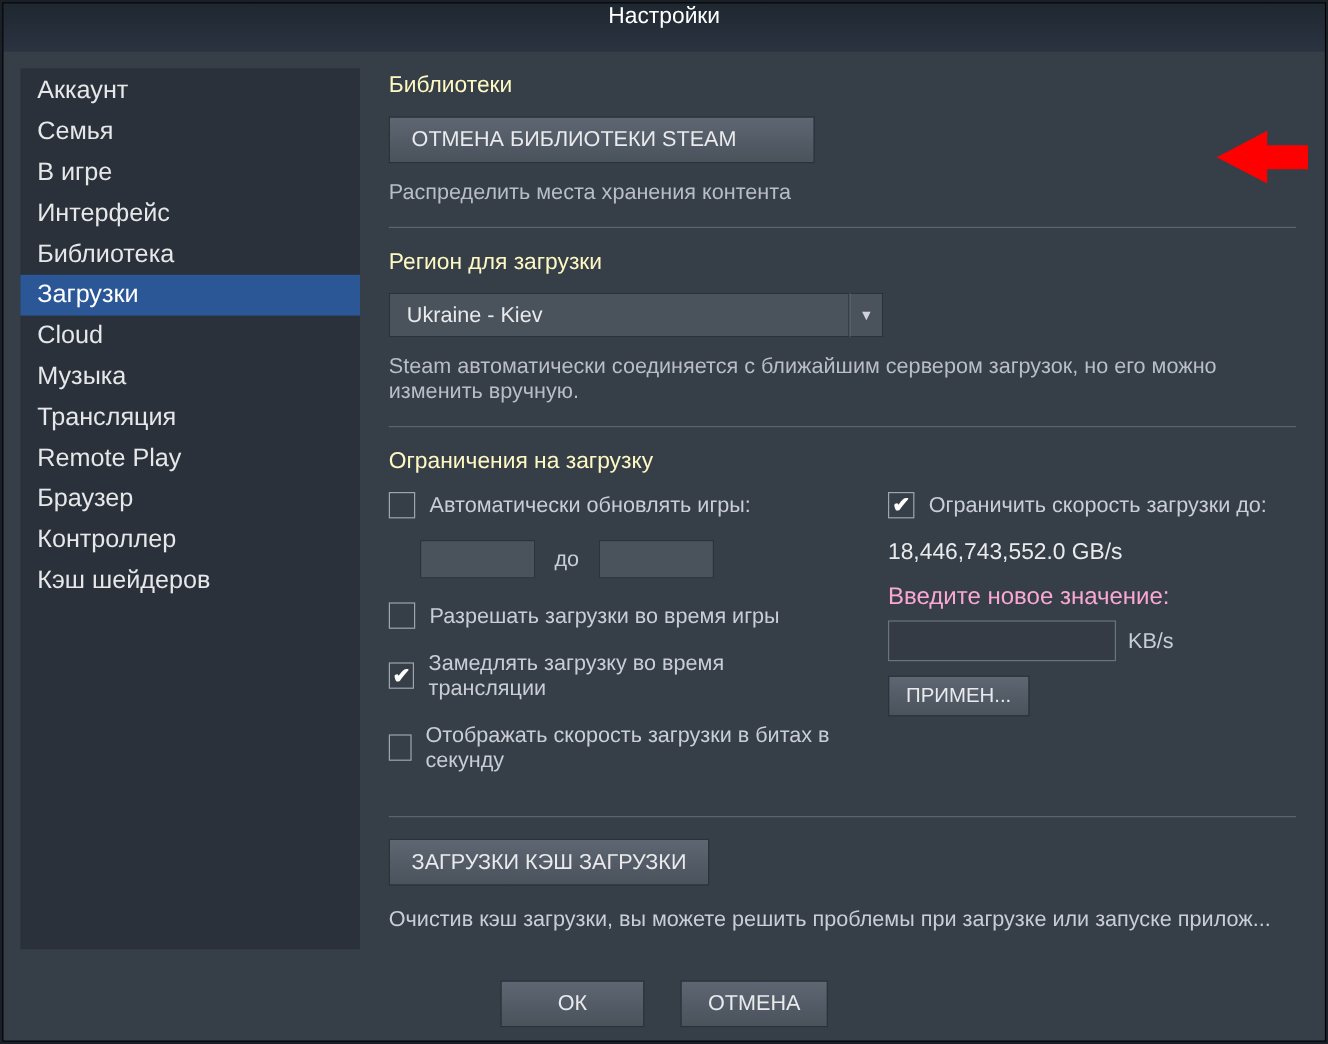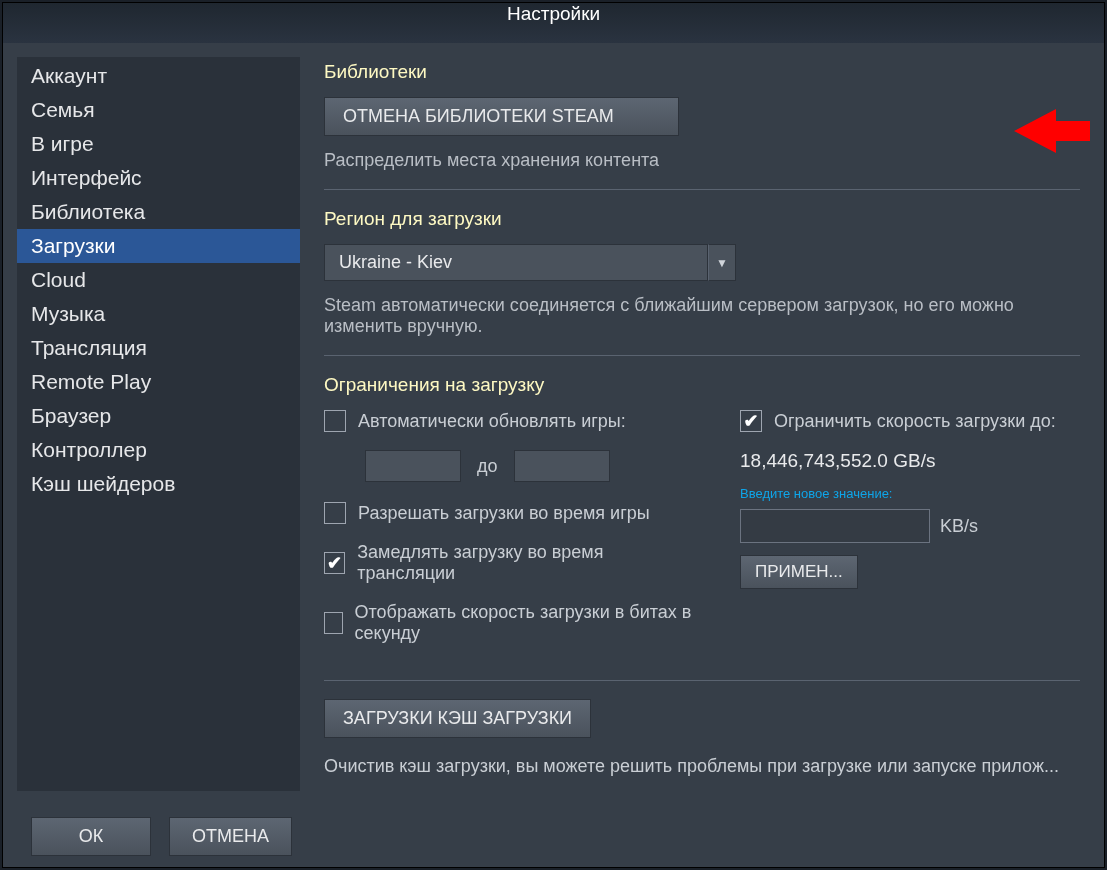--- a/index.html
+++ b/index.html
@@ -136,36 +136,36 @@
   justify-content: center;
   color: #ffffff;
   font-size: 18px;
   font-weight: bold;
 }
 .checkbox.empty { }
 .time-row {
   display: flex;
   align-items: center;
   gap: 16px;
-  margin: 10px 0 20px 41px;
+  margin: 10px 0 20px 26px;
 }
 .time-input {
   width: 96px; height: 32px;
   background: #4a525c;
   border: 1px solid #2c323a;
 }
 .time-sep { color: #c9ced4; font-size: 18px; }
 .speed-value {
   color: #e9eaec;
   font-size: 19px;
   margin-bottom: 14px;
 }
 .label-small {
-  color: #0ea5e9;
-  font-size: 13px;
+  color: #f9a8d4;
+  font-size: 20px;
   margin-bottom: 8px;
 }
 .text-input {
   width: 190px; height: 34px;
   background: #343b44;
   border: 1px solid #6b7380;
 }
 .kbps {
   color: #c9ced4;
   font-size: 18px;
@@ -186,22 +186,22 @@
   font-size: 18px;
   margin-top: 18px;
   white-space: nowrap;
   overflow: hidden;
   text-overflow: ellipsis;
 }
 .footer {
   height: 62px;
   display: flex;
   align-items: center;
-  justify-content: flex-start;
-  gap: 18px;
+  justify-content: center;
+  gap: 30px;
   padding: 0 28px;
   background: #363e48;
 }
 .footer-btn {
   min-width: 120px;
   text-align: center;
   background: linear-gradient(180deg, #5d6672 0%, #4a525c 100%);
   color: #e9eaec;
   font-size: 18px;
   padding: 8px 22px;

